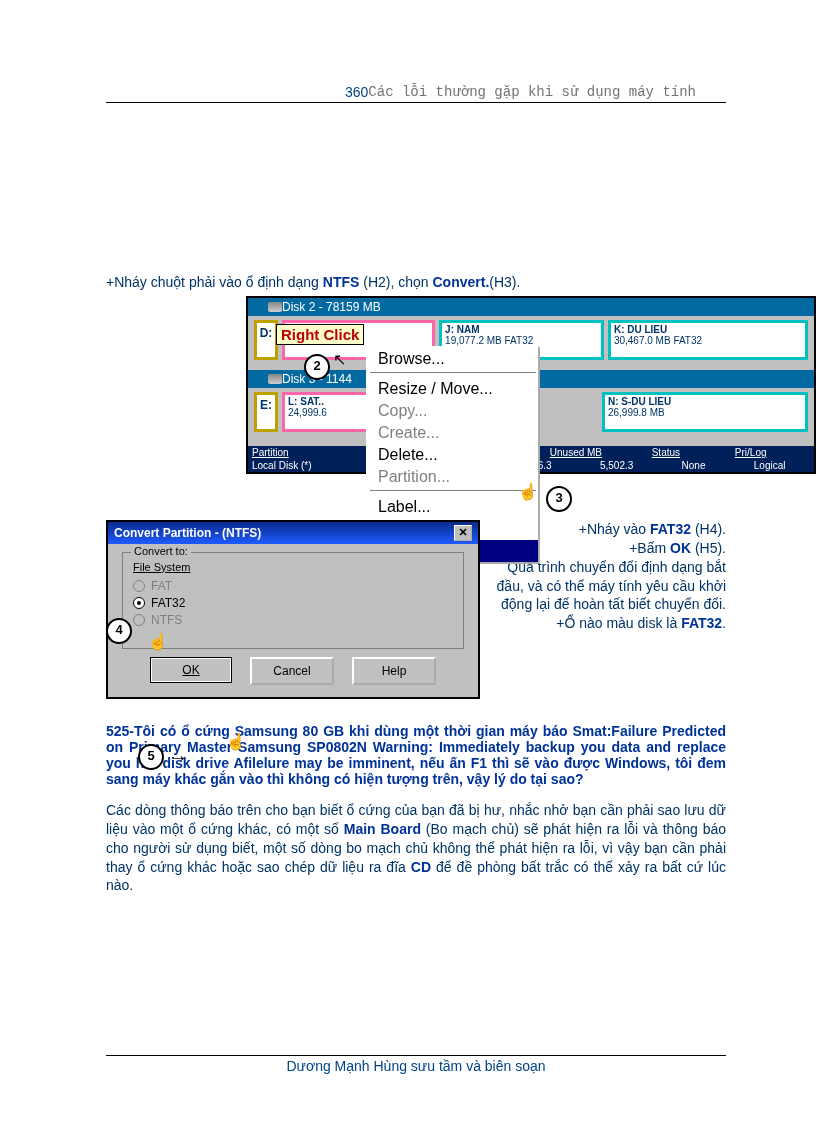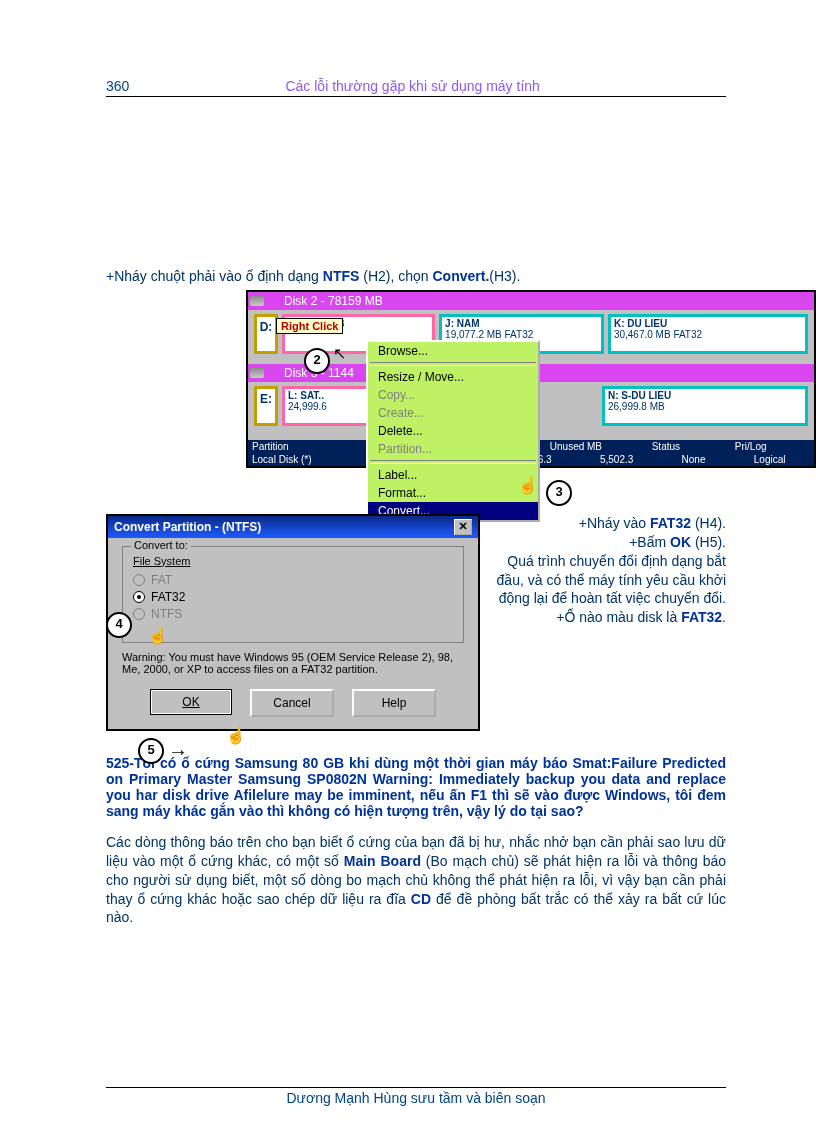--- a/index.html
+++ b/index.html
@@ -5,41 +5,41 @@
   body {
     margin: 0;
     padding: 0;
     width: 816px;
     font-family: Arial, Helvetica, sans-serif;
     font-size: 14px;
     color: #003366;
     background: #fff;
   }
   .page { padding: 78px 90px 60px 106px; position: relative; }
-  .header-line { display: flex; justify-content: space-between; border-bottom: 1px solid #000; padding-bottom: 2px; margin-bottom: 170px; }
+  .header-line { display: flex; justify-content: flex-end; border-bottom: 1px solid #000; padding-bottom: 2px; margin-bottom: 170px; margin-top: 6px; }
   .header-page { color: #004488; }
-  .header-title { color: #8b5cf6; }
+  .header-title { color: #737373; font-family: Liberation Mono, monospace; }
   .para { line-height: 1.35; margin: 4px 0; }
   .bold { font-weight: bold; }
   .navy { color: #003399; }
   .figure-area1 { position: relative; height: 220px; margin-left: 140px; margin-bottom: 4px; }
   
   .pm-win { position: absolute; left: 0; top: 0; right: -90px; background: #c0c0c0; border: 2px solid #000; }
-  .disk-header { background: #d946ef; color: #fff; font-size: 12px; padding: 2px 2px; display: flex; align-items: center; gap: 20px; }
+  .disk-header { background: #0369a1; color: #fff; font-size: 12px; padding: 2px 20px; display: flex; align-items: center; gap: 0; }
   .disk-icon { width: 14px; height: 10px; background: linear-gradient(#888,#ccc); border-radius: 2px; display: inline-block; }
   .disk-bar { display: flex; padding: 4px 6px; gap: 4px; background: #c0c0c0; align-items: stretch; }
   .part { border: 3px solid #00c0c0; background: #fff; font-size: 10px; padding: 1px 3px; line-height: 1.1; min-height: 26px;}
   .part.pink { border-color: #ff66aa; }
   .part.small { width: 18px; text-align:center; font-weight:bold; font-size:12px; padding:4px 0; }
   .part .lbl { font-weight: bold; }
-  .cols-header { background: #00205a; color: #fff; font-size: 10px; display: flex; padding: 1px 4px; gap: 8px; }
+  .cols-header { background: #00205a; color: #fff; font-size: 10px; display: flex; padding: 1px 4px; gap: 8px; text-decoration: underline; }
   .cols-row { background: #00205a; color: #fff; font-size: 10px; display: flex; padding: 1px 4px; gap: 16px; }
-  .rc-tip { position: absolute; left: 28px; top: 26px; background:#ffffcc; border:1px solid #000; color:#b00; font-weight:bold; font-size:11px; padding:1px 4px; }
+  .rc-tip { position: absolute; left: 28px; top: 26px; background:#ffffcc; border:1px solid #000; color:#b00; font-weight:bold; font-size:15px; padding:1px 4px; }
   .callout { position:absolute; width:22px; height:22px; border:2px solid #000; border-radius:50%; background:#fff; font-weight:bold; text-align:center; line-height:20px; font-size:13px; color:#000;}
-  .ctx-menu { position: absolute; left: 118px; top: 48px; width: 170px; background:#bef264; border:2px outset #fff; font-size:12px; color:#000; }
+  .ctx-menu { position: absolute; left: 118px; top: 48px; width: 170px; background:#ffffff; border:2px outset #fff; font-size:16px; color:#000; }
   .ctx-menu div { padding:2px 10px; }
   .ctx-menu .dim { color:#808080; }
   .ctx-menu .sel { background:#000080; color:#fff; }
   .ctx-menu .sep { border-top:1px solid #808080; border-bottom:1px solid #fff; height:2px; padding:0; margin:2px 2px;}
   .pointer { position:absolute; font-size:16px; color:#000;}
   .row2 { display: flex; align-items: flex-start; gap: 12px; margin-bottom: 20px;}
   .dlg { width: 370px; border:2px solid #000; font-size:12px; background:#c0c0c0; color:#000; position: relative; flex-shrink: 0;}
   .dlg-title { background: linear-gradient(#0a2a8a,#1e5bff); color:#fff; font-weight:bold; padding:3px 6px; display:flex; justify-content:space-between; align-items:center;}
   .dlg-x { background:#c0c0c0; color:#000; width:16px; height:14px; font-size:11px; line-height:12px; text-align:center; border:1px outset #fff;}
   .dlg-body { padding: 8px 14px 12px; }
@@ -176,21 +176,20 @@
                   </span>
                   <span>FAT32</span>
                 </div>
               <div class="radio dim">
                   <span class="r"></span>
                   <span>NTFS</span>
                 </div>
             </div>
           </div>
         </div>
-        <div class="warn">Warning: You must have Windows 95 (OEM Service Release 2), 98, Me, 2000, or XP to access files on a FAT32 partition.</div>
         <div class="btn-row">
           <div class="dlg-btn def">
               <u>OK</u>
             </div>
           <div class="dlg-btn">
               <span>Cancel</span>
             </div>
           <div class="dlg-btn">
               <span>Help</span>
             </div>
@@ -199,21 +198,21 @@
       <span class="callout" style="left:-2px; top:96px">4</span>
       <span class="pointer" style="left:40px; top:110px">☝</span>
       <span class="callout" style="left:30px; top:222px">5</span>
       <span class="arrow" style="left:60px; top:222px">→</span>
       <span class="pointer" style="left:118px; top:210px">☝</span>
     </div>
 
     <div class="side-text">
       <div><span>+Nháy vào </span><span class="bold navy">FAT32</span><span> (H4).</span></div>
       <div><span>+Bấm </span><span class="bold navy">OK</span><span> (H5).</span></div>
-      <div>Quá trình chuyển đổi định dạng bắt đầu, và có thể máy tính yêu cầu khởi động lại để hoàn tất việc chuyển đổi.</div>
+      <div>Quá trình chuyển đổi định dạng bắt đầu, và có thể máy tính yêu cầu khởi động lại để hoàn tất biết chuyển đổi.</div>
       <div><span>+Ổ nào màu disk là </span><span class="bold navy">FAT32</span><span>.</span></div>
     </div>
   </div>
 
   <p class="q navy">525-Tôi có ổ cứng Samsung 80 GB khi dùng một thời gian máy báo Smat:Failure Predicted on Primary  Master Samsung SP0802N Warning: Immediately backup you data and replace you har disk drive Afilelure may be imminent, nếu ấn F1 thì sẽ vào được Windows, tôi đem sang máy khác gắn vào thì không có hiện tượng trên, vậy lý do tại sao?</p>
   <p class="ans">
     <span>Các dòng thông báo trên cho bạn biết ổ cứng của bạn đã bị hư, nhắc nhở bạn cần phải sao lưu dữ liệu vào một ổ cứng khác, có một số </span><span class="bold navy">Main Board</span><span> (Bo mạch chủ) sẽ phát hiện ra lỗi và thông báo cho người sử dụng biết, một số dòng bo mạch chủ không thể phát hiện ra lỗi, vì vậy bạn cần phải thay ổ cứng khác hoặc sao chép dữ liệu ra đĩa </span><span class="bold navy">CD</span><span> để đề phòng bất trắc có thể xảy ra bất cứ lúc nào.</span>
   </p>
 
   <div class="footer">Dương Mạnh Hùng sưu tầm và biên soạn</div>

